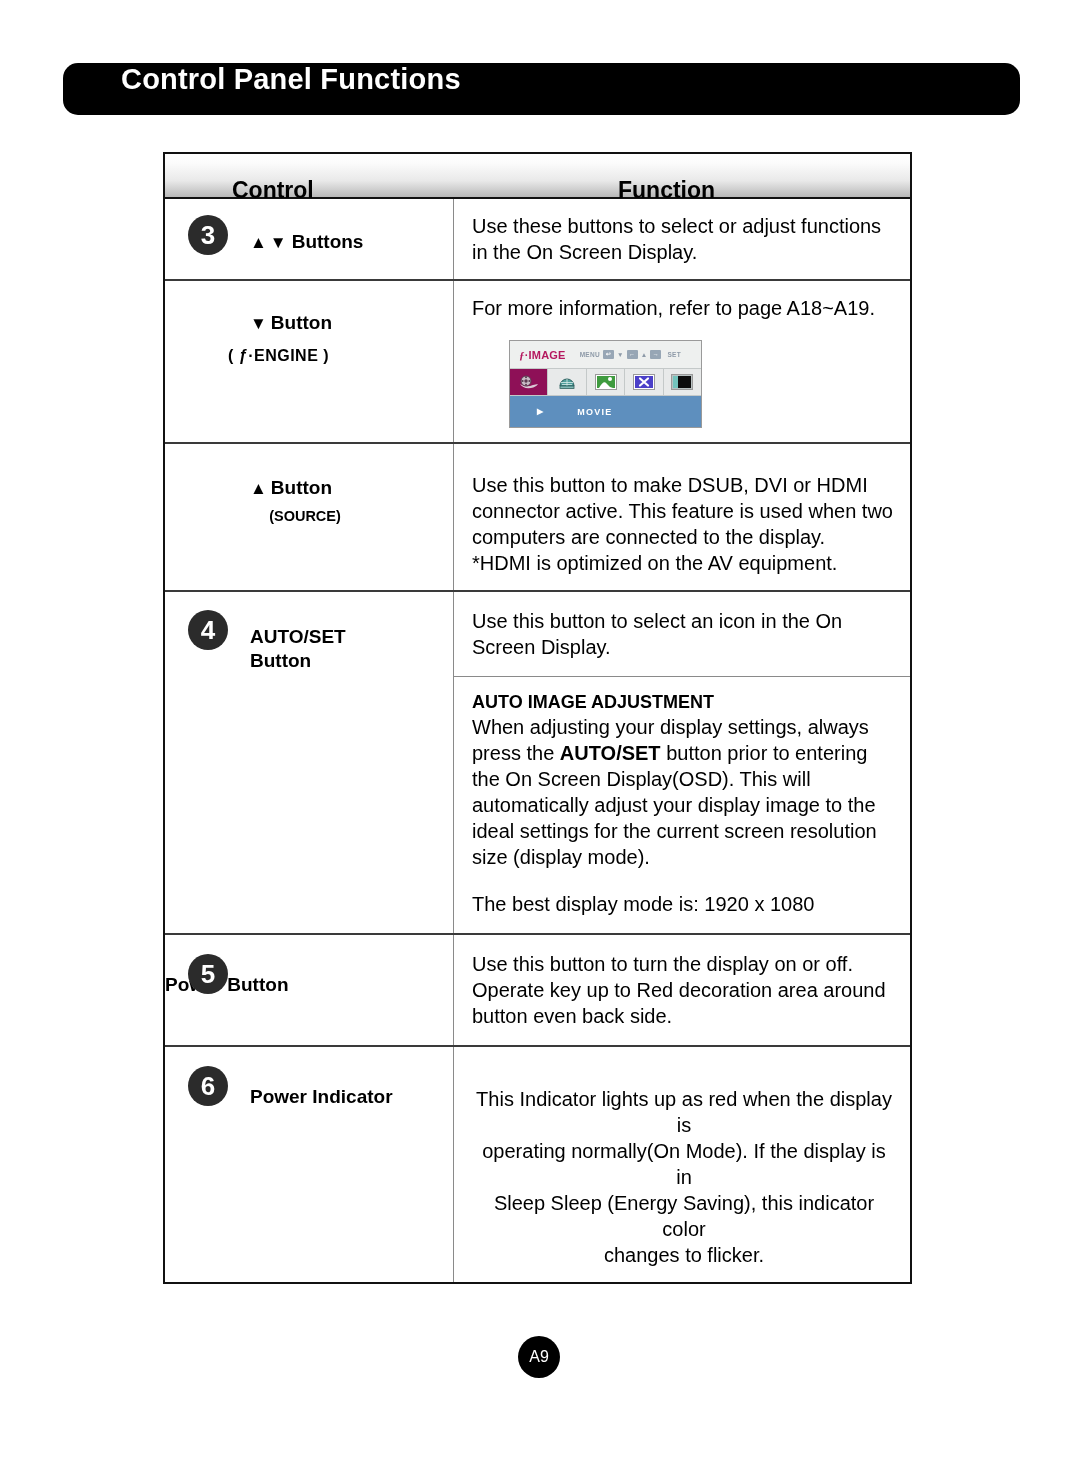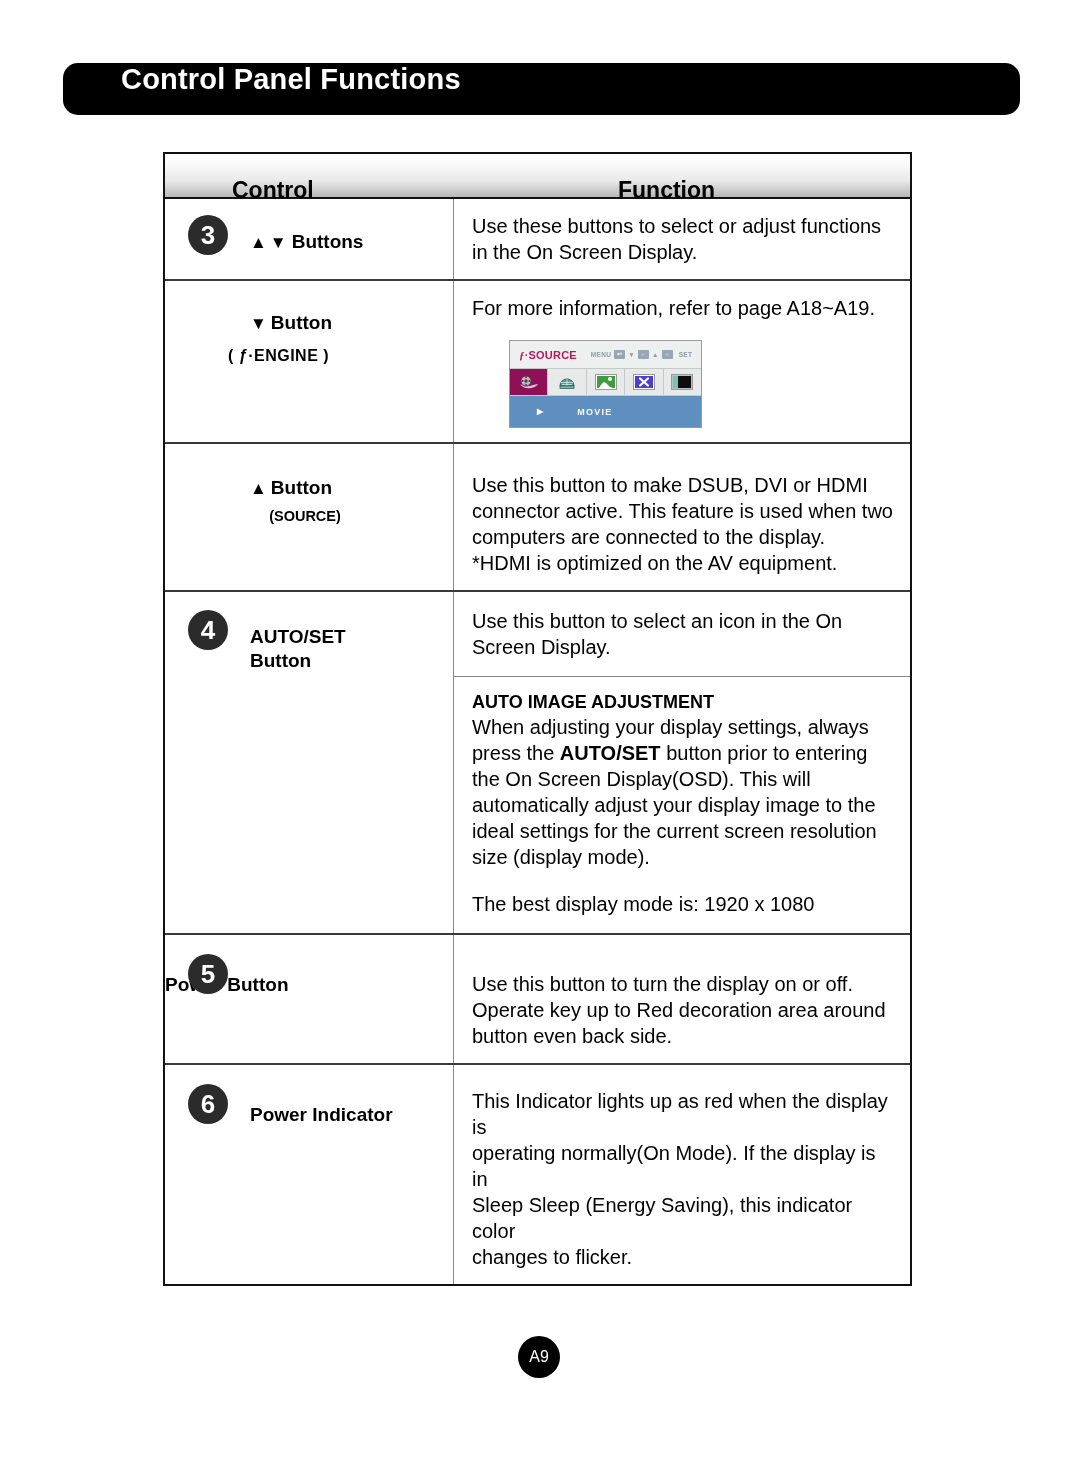--- a/index.html
+++ b/index.html
@@ -278,21 +278,21 @@
         <span class="tri">▼</span>
         <span class="ctrl-label">Button</span>
       </div>
       <div class="ctrl-label" style="margin-left:63px;margin-top:11px;font-size:16px;letter-spacing:0.5px;">( ƒ·ENGINE )</div>
     </div>
     <div class="col-function">
       <div class="body-text">For more information, refer to page A18~A19.</div>
 
       <div class="osd" style="margin-top:19px;margin-left:37px;">
         <div class="osd-top">
-          <span class="osd-brand"><span class="fch">ƒ</span><span>·SOURCE</span></span>
+          <span class="osd-brand"><span class="fch">ƒ</span><span>·IMAGE</span></span>
           <span class="osd-hints">
             <span>MENU</span>
             <span class="osd-key">↩</span>
             <span>▼</span>
             <span class="osd-key">←</span>
             <span>▲</span>
             <span class="osd-key">→</span>
             <span style="margin-left:3px;">SET</span>
           </span>
         </div>
@@ -385,33 +385,33 @@
         <div class="body-text" style="margin-top:21px;">The best display mode is: 1920 x 1080</div>
       </div>
     </div>
   </div>
 
   <div class="trow" style="min-height:112px;">
     <div class="col-control">
       <div class="step-num" style="top:19px;">5</div>
       <div class="ctrl-label" style="margin-top:24px;">Power Button</div>
     </div>
-    <div class="col-function" style="padding-top:36px;">
+    <div class="col-function" style="padding-top:16px;">
       <div class="body-text">Use this button to turn the display on or off.</div>
       <div class="body-text">Operate key up to Red decoration area around</div>
       <div class="body-text">button even back side.</div>
     </div>
   </div>
 
   <div class="trow" style="min-height:145px;">
     <div class="col-control">
       <div class="step-num" style="top:19px;">6</div>
       <div class="ctrl-label" style="margin-left:85px;margin-top:24px;">Power Indicator</div>
     </div>
-    <div class="col-function" style="padding-top:23px;">
+    <div class="col-function" style="padding-top:39px;text-align:center;">
       <div class="body-text">This Indicator lights up as red when the display is</div>
       <div class="body-text">operating normally(On Mode). If the display is in</div>
       <div class="body-text">Sleep Sleep (Energy Saving), this indicator color</div>
       <div class="body-text">changes to flicker.</div>
     </div>
   </div>
 
 </div>
 
 <div id="page-badge">A9</div>

